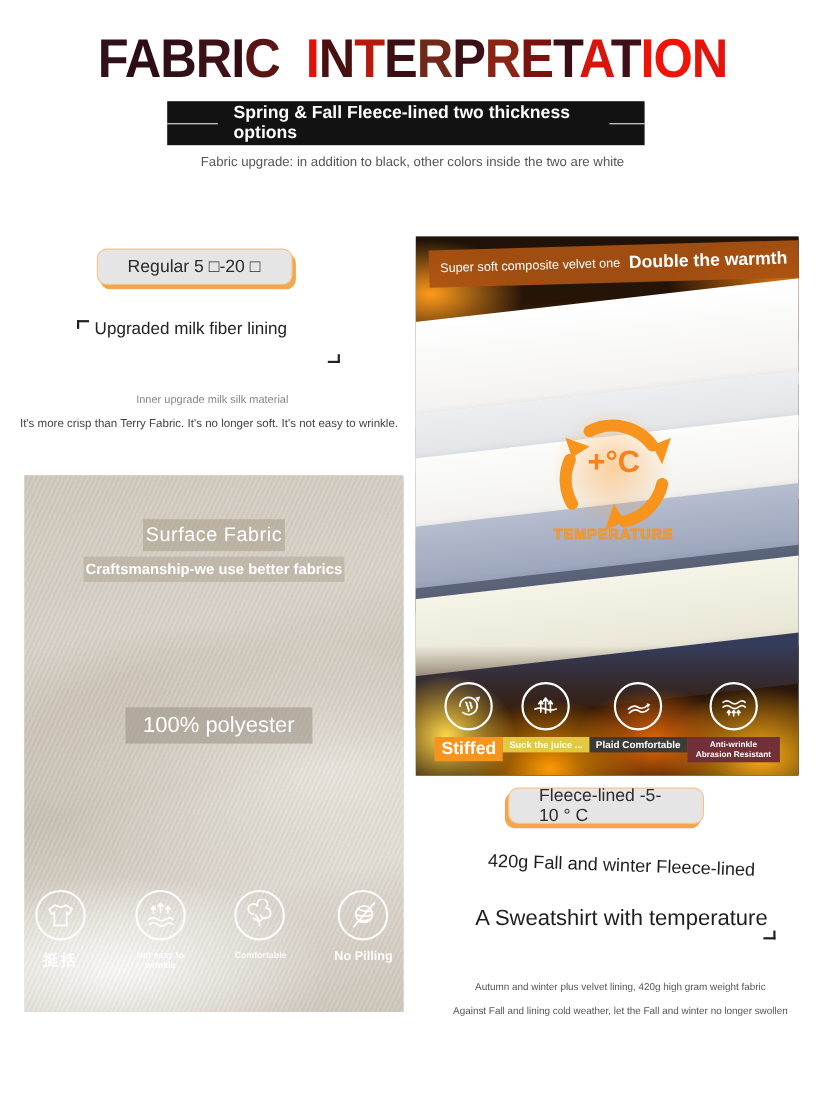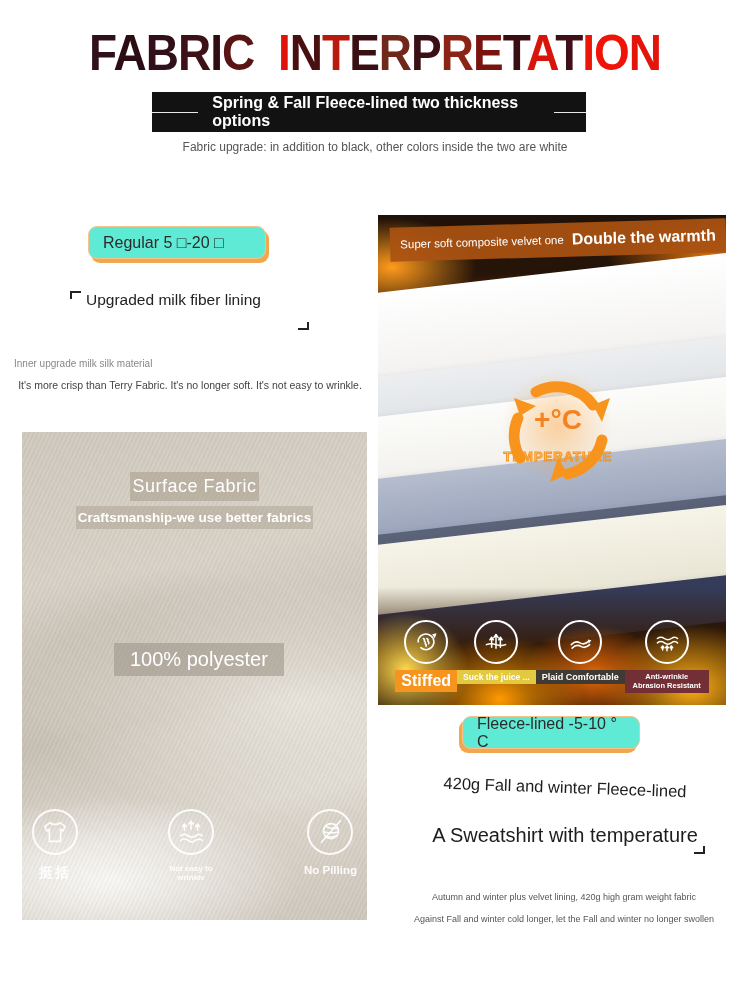--- a/index.html
+++ b/index.html
@@ -22,36 +22,36 @@
   }
   .banner-line { display:inline-block; height:1px; background:#e8e8e8; }
   .banner-line.left { width:52px; margin-right:14px; }
   .banner-line.right { width:36px; margin-left:14px; }
   .upgrade-note {
     position:absolute; top:140px; left:0; width:750px; text-align:center;
     font-size:12px; color:#555;
   }
   
   .pill-btn {
-    position:absolute; height:33px; padding:0 14px;
-    background:#5eead4; border:1px solid #f6c488; border-radius:9px;
+    position:absolute; height:33px; padding:0 27px;
+    background:#e5e5e5; border:1px solid #f6c488; border-radius:9px;
     box-shadow:3px 4px 0 0 #f2a74f;
     font-size:16px; color:#2b2b2b; display:flex; align-items:center;
   }
   .btn-regular { left:88px; top:226px; width:178px; }
   .btn-fleece  { left:462px; top:716px; width:178px; box-shadow:-3px 4px 0 0 #f2a74f; }
   
   .corner { position:absolute; width:11px; height:8px; }
   .corner.tl { border-top:2.5px solid #222; border-left:2.5px solid #222; }
   .corner.br { border-bottom:2.5px solid #222; border-right:2.5px solid #222; }
   .heading-milk {
     position:absolute; left:86px; top:291px; width:260px;
     font-size:15.5px; color:#222;
   }
-  .note1 { position:absolute; top:358px; left:0; width:372px; font-size:10px; color:#888;padding-left:14px; }
+  .note1 { position:absolute; top:358px; left:0; width:372px; text-align:center; font-size:10px; color:#888;padding-left:14px; }
   .note2 { position:absolute; top:379px; left:0; width:380px; text-align:center; font-size:10.5px; color:#444; }
   
   .left-panel {
     position:absolute; left:22px; top:432px; width:345px; height:488px; overflow:hidden;
     background:
       radial-gradient(ellipse 320px 140px at 25% 92%, rgba(255,255,255,.85), rgba(255,255,255,0) 60%),
       radial-gradient(ellipse 420px 180px at 80% 55%, rgba(245,242,235,.7), rgba(245,242,235,0) 65%),
       radial-gradient(ellipse 300px 120px at 40% 45%, rgba(180,170,156,.45), rgba(180,170,156,0) 70%),
       linear-gradient(165deg, #cfc8bd 0%, #d8d2c8 30%, #c7c0b4 55%, #ddd8cf 75%, #cdc6bb 100%);
   }
@@ -124,21 +124,21 @@
   .temp-badge { position:absolute; left:120px; top:155px; width:120px; text-align:center; z-index:2; }
   .temp-badge .glow {
     position:absolute; left:3px; top:0; width:112px; height:112px; border-radius:50%;
     background:radial-gradient(circle, rgba(255,150,30,.4), rgba(255,150,30,0) 70%);
   }
   .temp-center {
     position:absolute; left:0; top:34px; width:120px; text-align:center;
     font-size:28px; font-weight:bold; color:#f58220; z-index:3;
   }
   .temp-word {
-    position:absolute; left:-12px; top:79px; width:144px; text-align:center;
+    position:absolute; left:-12px; top:108px; width:144px; text-align:center;
     font-size:13px; font-weight:bold; letter-spacing:1px; color:rgba(247,148,29,.35);
     -webkit-text-stroke:1px #f7941d; z-index:3;
   }
   .right-icons {
     position:absolute; left:8px; bottom:12px; width:332px; z-index:4;
     display:flex; justify-content:center; align-items:flex-start;
   }
   .rfeat { display:flex; flex-direction:column; align-items:center; }
   .rfeat .ring {
     width:44px; height:44px; border-radius:50%; border:2.5px solid #fff;
@@ -205,20 +205,29 @@
       <span class="ring">
         <svg width="30" height="30" viewBox="0 0 64 64">
             <path d="M18 28 L18 16 M14 20 L18 15 L22 20"></path>
             <path d="M32 26 L32 10 M27 15 L32 9 L37 15"></path>
             <path d="M46 28 L46 16 M42 20 L46 15 L50 20"></path>
             <path d="M10 40 Q18 34 26 40 T42 40 T56 40"></path>
             <path d="M10 50 Q18 44 26 50 T42 50 T56 50"></path>
           </svg>
       </span>
       <span class="lbl lbl-xs">Not easy to wrinkle</span>
+    </div>
+    <div class="feat">
+      <span class="ring">
+        <svg width="30" height="30" viewBox="0 0 64 64">
+            <path d="M20 30 a10 10 0 1 1 8 -16 a10 10 0 1 1 16 4 a10 10 0 1 1 -10 14"></path>
+            <path d="M24 32 Q32 40 32 52 M32 44 Q38 38 44 36 M32 46 Q26 40 20 38"></path>
+          </svg>
+      </span>
+      <span class="lbl lbl-xs">Comfortable</span>
     </div>
     <div class="feat">
       <span class="ring">
         <svg width="30" height="30" viewBox="0 0 64 64">
             <circle cx="34" cy="30" r="16"></circle>
             <path d="M22 20 Q34 26 48 24 M20 32 Q34 36 50 32 M24 42 Q34 44 46 40"></path>
             <path d="M14 54 L54 8"></path>
           </svg>
       </span>
       <span class="lbl lbl-sm">No Pilling</span>
@@ -305,13 +314,13 @@
       <span class="tag tag-3">Anti-wrinkle Abrasion Resistant</span>
     </div>
   </div>
 </div>
 
 <div class="pill-btn btn-fleece">Fleece-lined -5-10 ° C</div>
 <div class="t420">420g Fall and winter Fleece-lined</div>
 <div class="tsweat">A Sweatshirt with temperature</div>
 <span class="corner br" style="left:694px; top:846px;"></span>
 <div class="fnote1">Autumn and winter plus velvet lining, 420g high gram weight fabric</div>
-<div class="fnote2">Against Fall and winter cold longer, let the Fall and winter no longer swollen</div>
+<div class="fnote2">Against Fall and lining cold weather, let the Fall and winter no longer swollen</div>
 
 </body></html>

